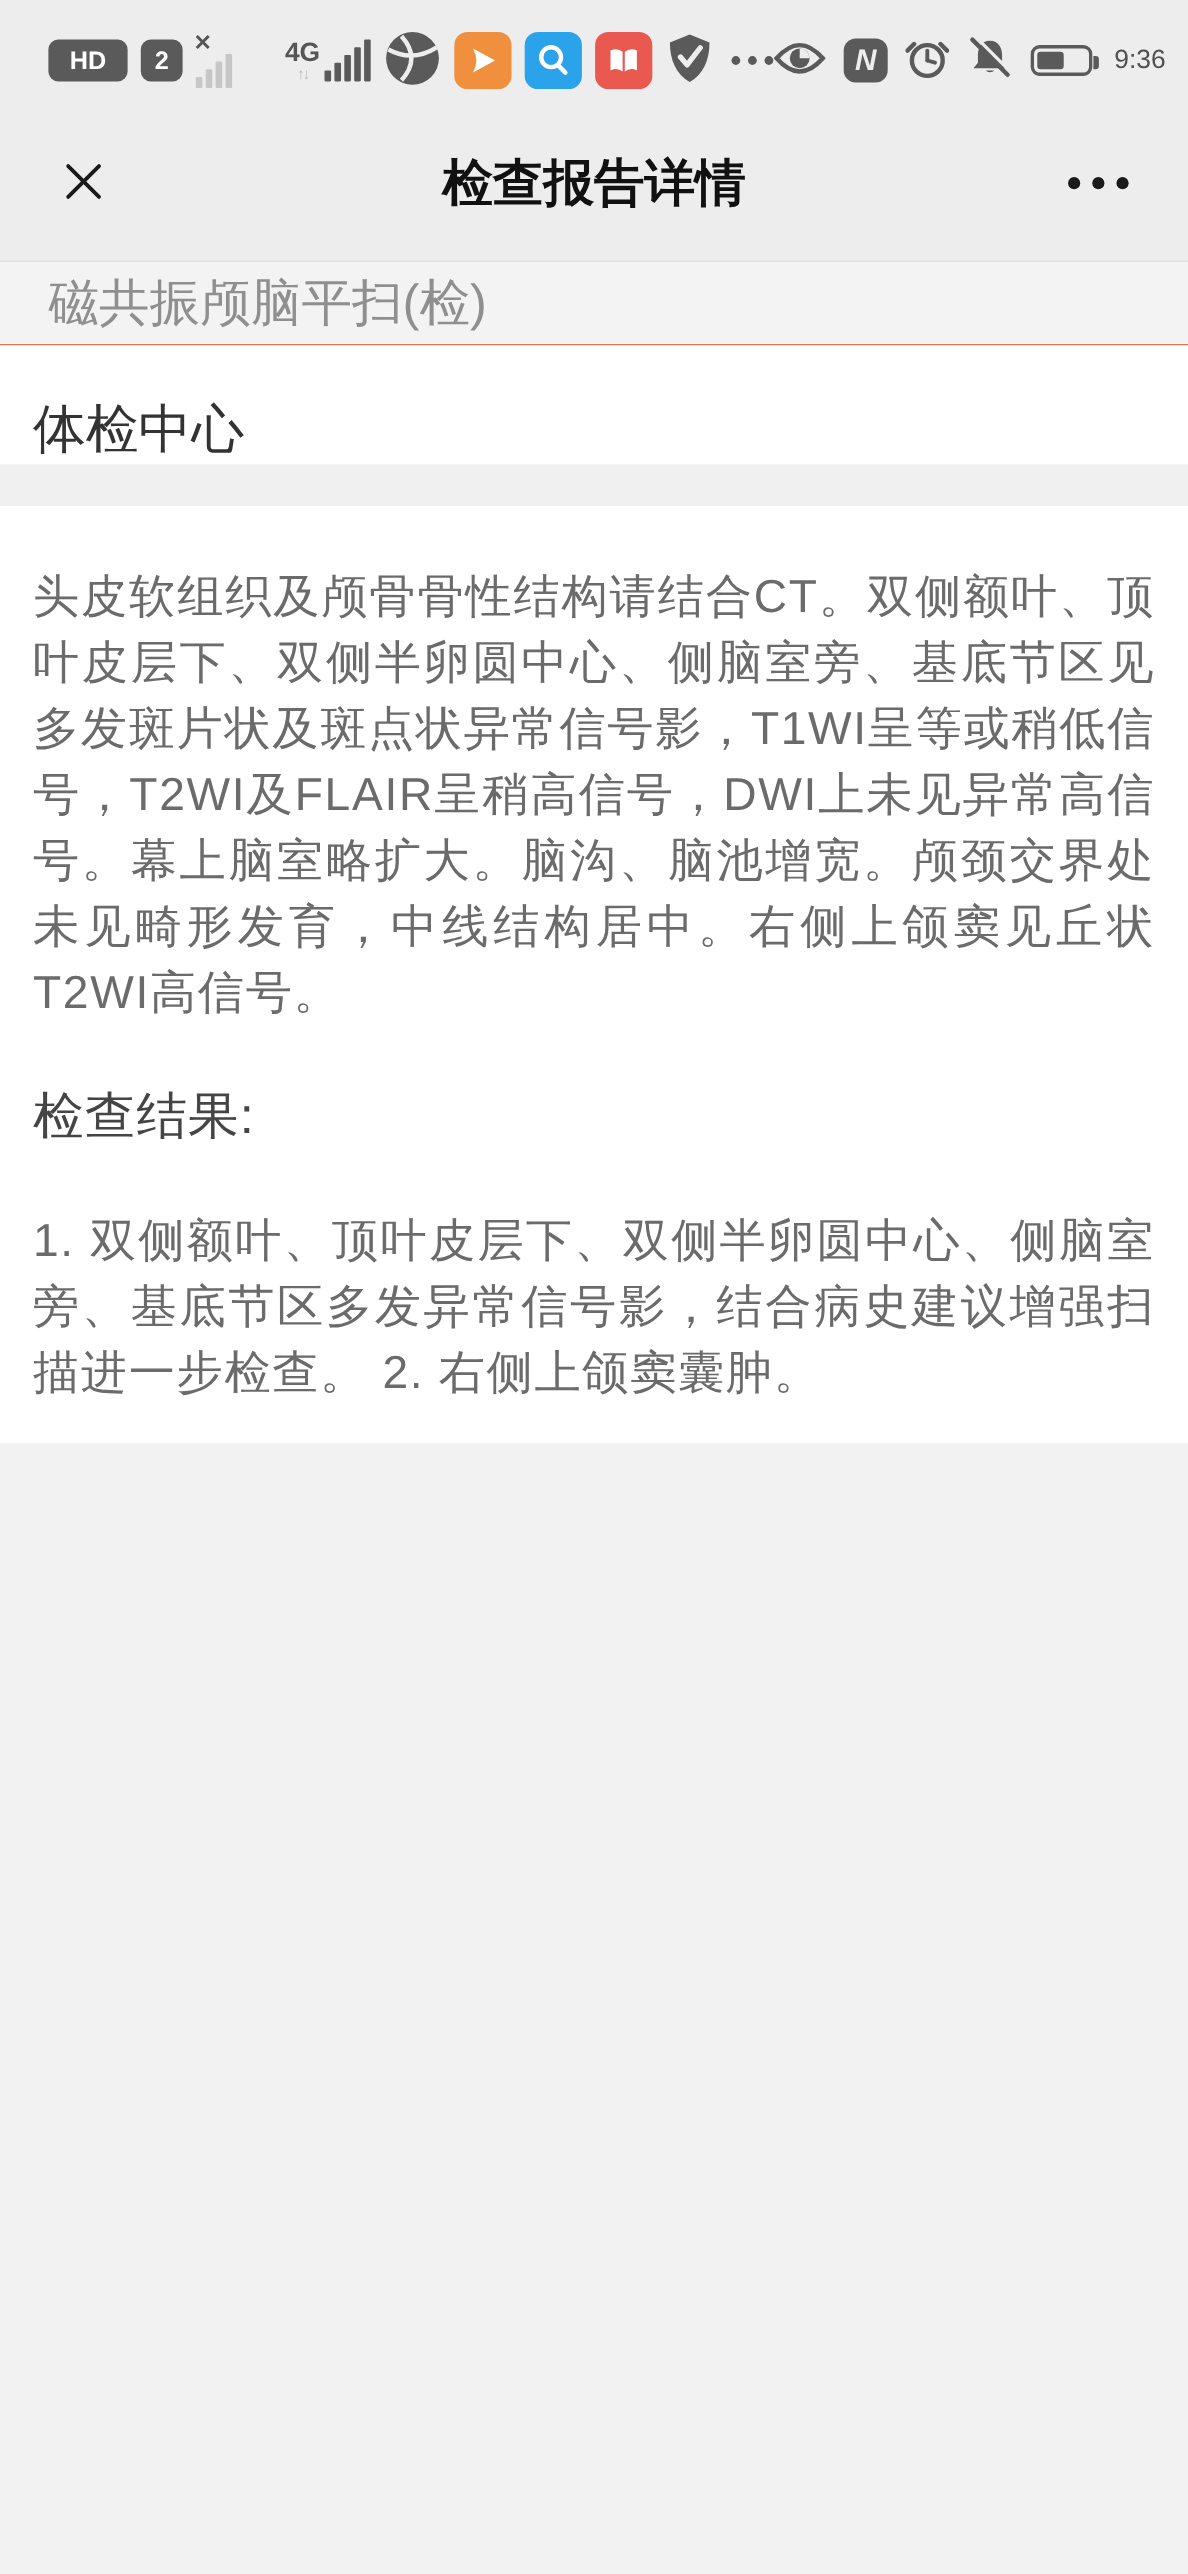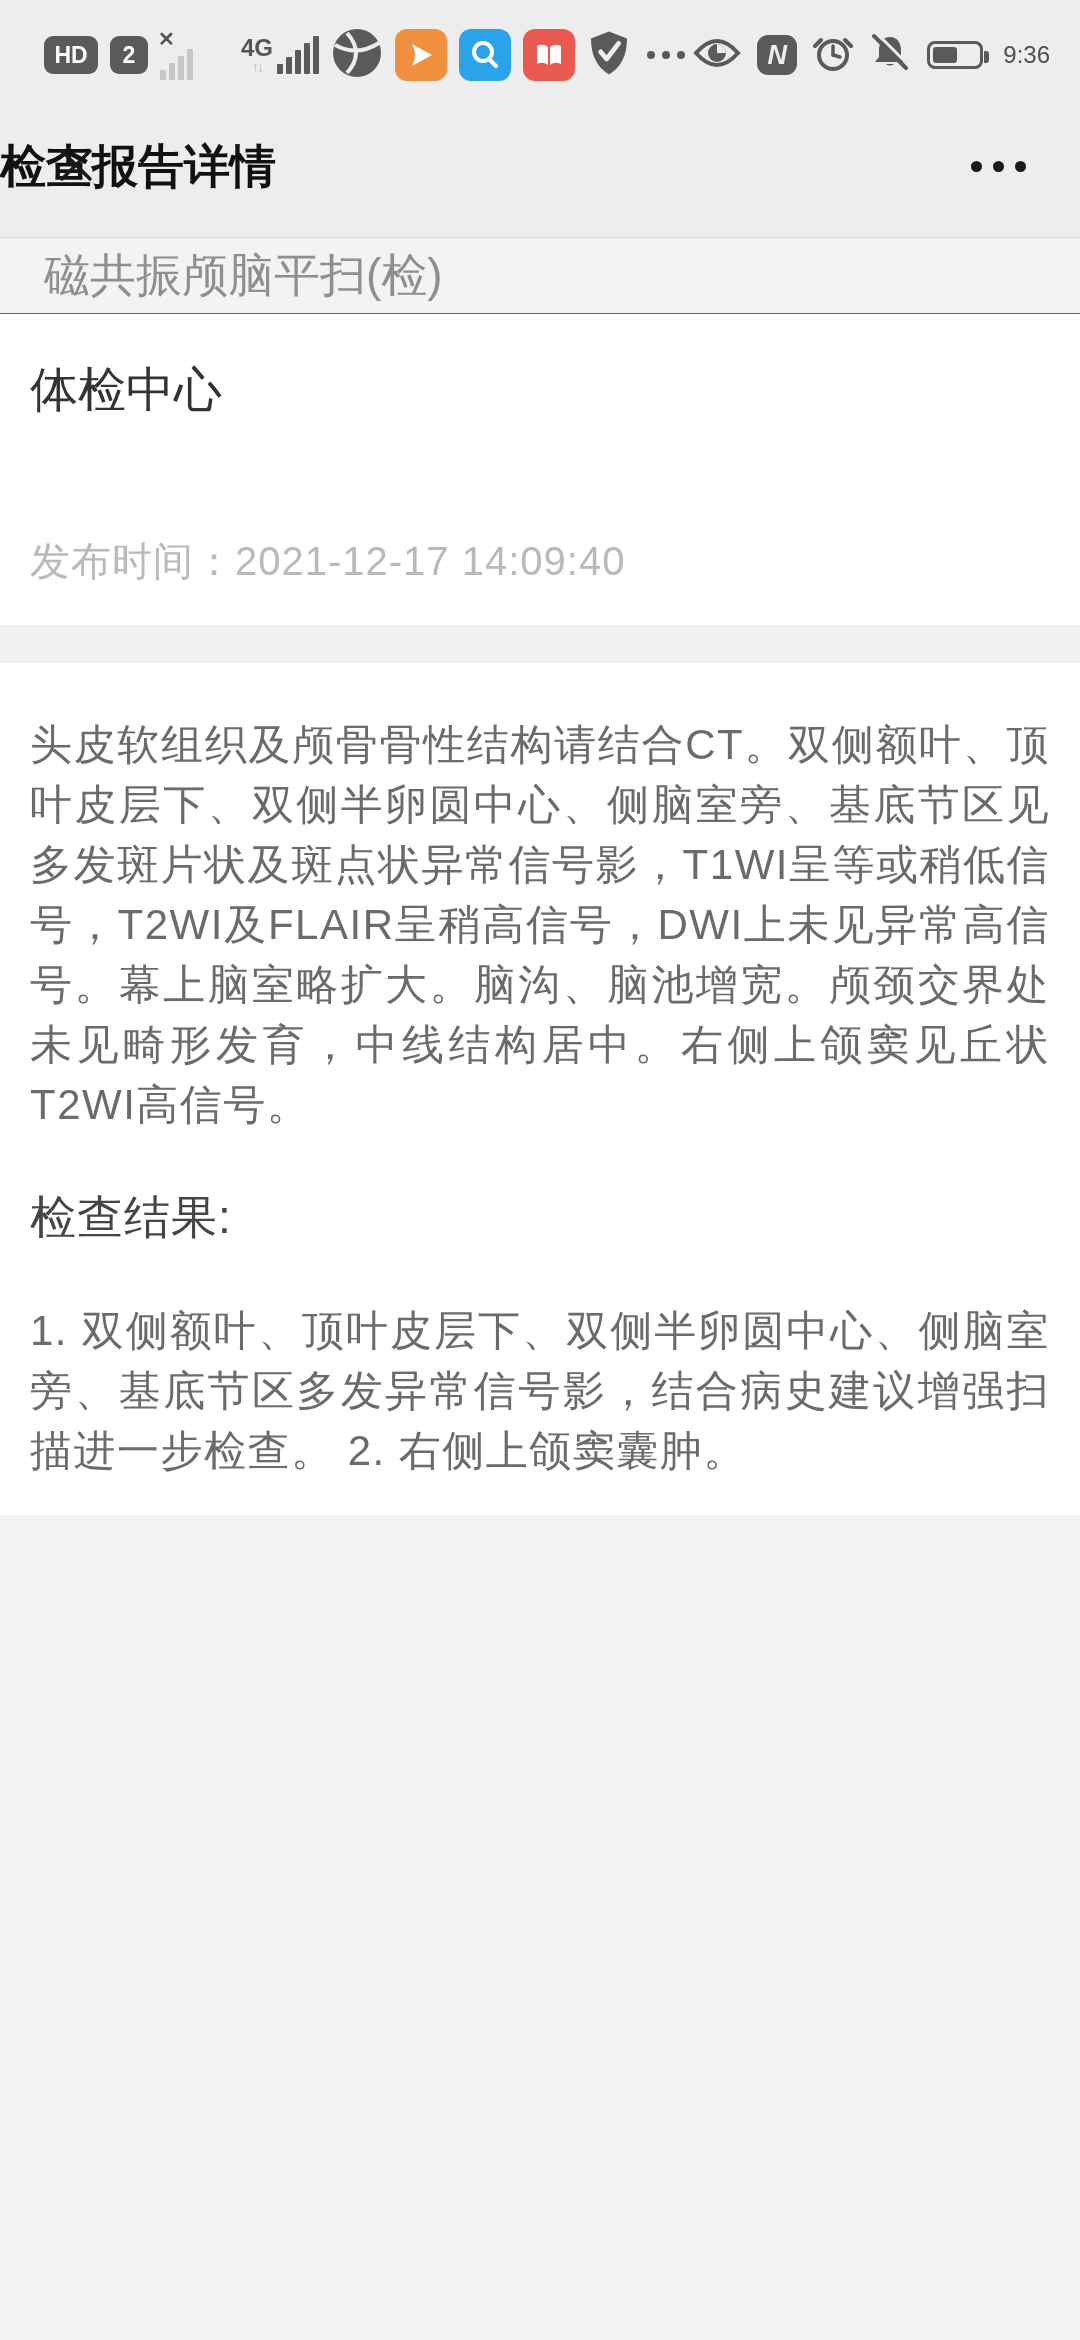--- a/index.html
+++ b/index.html
@@ -23,21 +23,21 @@
     padding:14px 30px 0 44px;
   }
   .sb-left,.sb-right{display:flex;align-items:center;}
   .sb-left{gap:12px;}
   .sb-right{gap:16px;}
   .badge{
     background:var(--icon_gray);color:#fff;border-radius:9px;
     font-weight:bold;font-size:23px;display:inline-flex;align-items:center;justify-content:center;
     height:38px;
   }
-  .badge.hd{width:54px;}
+  .badge.hd{width:72px;}
   .badge.two{width:38px;}
   .sig{position:relative;display:inline-flex;align-items:flex-end;}
   .bars{display:inline-flex;align-items:flex-end;gap:3px;}
   .bars i{display:inline-block;width:6px;border-radius:1px;background:var(--icon_gray);}
   .bars.light i{background:#c7c7c7;}
   .bars i:nth-child(1){height:10px;}
   .bars i:nth-child(2){height:17px;}
   .bars i:nth-child(3){height:24px;}
   .bars i:nth-child(4){height:31px;}
   .bars i:nth-child(5){height:38px;}
@@ -62,21 +62,21 @@
   .sb-time{font-size:24px;color:#4f4f4f;margin-left:4px;}
   .nfc-badge{width:40px;height:40px;border-radius:11px;background:var(--icon_gray);color:#ededed;
     display:inline-flex;align-items:center;justify-content:center;font-size:27px;font-weight:bold;font-style:italic;}
   
   .nav-bar{
     height:142px;background:var(--bar_bg);position:relative;
     display:flex;align-items:center;justify-content:space-between;
     padding:0 44px;border-bottom:1px solid #dcdcdc;
   }
   .nav-title{
-    position:absolute;left:0;right:0;text-align:left;
+    position:absolute;left:0;right:0;text-align:center;
     font-size:46px;font-weight:600;color:var(--title_black);
   }
   .nav-btn{background:none;border:none;cursor:pointer;z-index:2;display:inline-flex;align-items:center;padding:10px;}
   .more-dots{display:inline-flex;gap:11px;}
   .more-dots b{width:11px;height:11px;border-radius:50%;background:#1a1a1a;}
   
   .subtab{
     height:76px;background:var(--subtab_bg);
     display:flex;align-items:center;padding:0 44px;
     font-size:46px;color:var(--subtab_text);
@@ -213,22 +213,19 @@
       </span>
   </button>
 </div>
 
 <div class="subtab">
   <span>磁共振颅脑平扫(检)</span>
 </div>
 
 <div class="content">
   <div class="center-name">体检中心</div>
-  <div class="publish">
-    <span>发布时间：</span><span>2021-12-17 14:09:40</span>
-  </div>
   <div class="band"></div>
   <div class="section">
     <div class="sec-body">头皮软组织及颅骨骨性结构请结合CT。双侧额叶、顶叶皮层下、双侧半卵圆中心、侧脑室旁、基底节区见多发斑片状及斑点状异常信号影，T1WI呈等或稍低信号，T2WI及FLAIR呈稍高信号，DWI上未见异常高信号。幕上脑室略扩大。脑沟、脑池增宽。颅颈交界处未见畸形发育，中线结构居中。右侧上颌窦见丘状T2WI高信号。</div>
     <div class="sec-heading result">检查结果:</div>
     <div class="sec-body">1. 双侧额叶、顶叶皮层下、双侧半卵圆中心、侧脑室旁、基底节区多发异常信号影，结合病史建议增强扫描进一步检查。 2. 右侧上颌窦囊肿。</div>
   </div>
 </div>
 
 </body></html>

